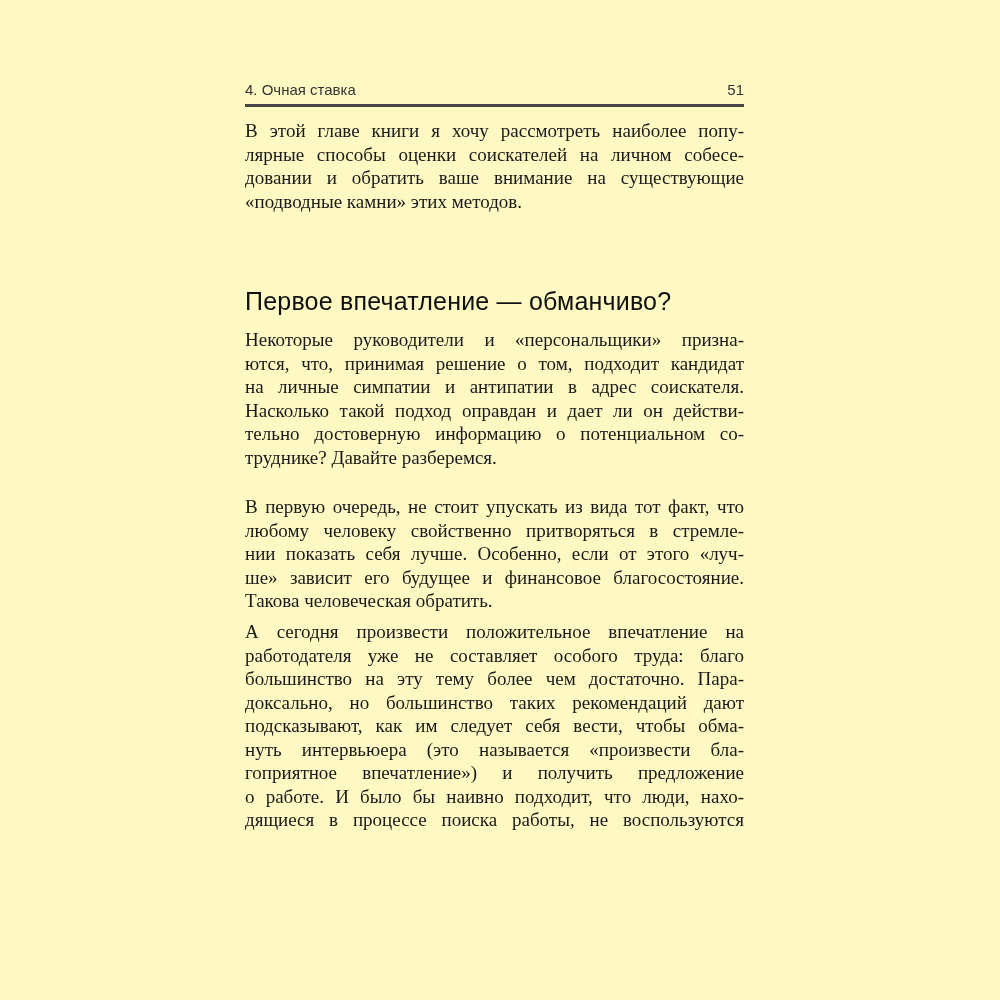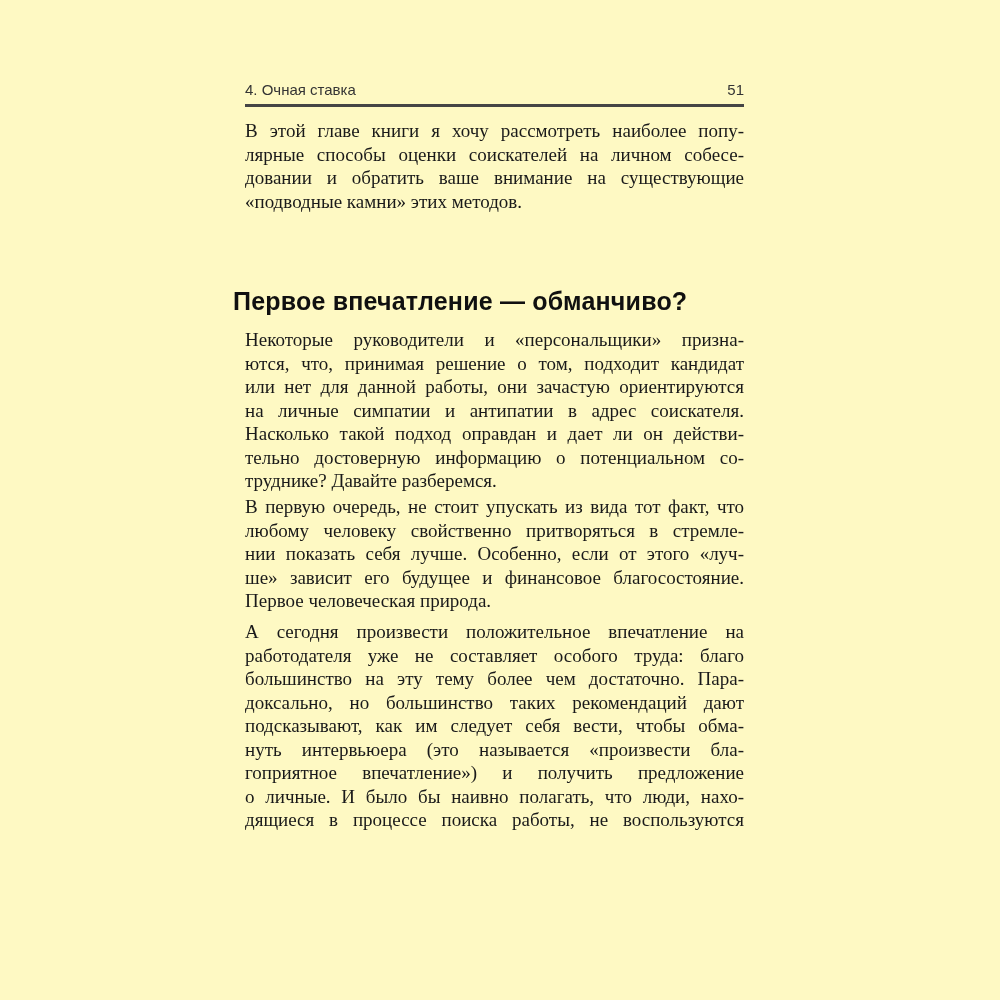--- a/index.html
+++ b/index.html
@@ -47,25 +47,25 @@
   .para .line {
     text-align: justify;
     text-align-last: justify;
     white-space: normal;
   }
   .para .line.last {
     text-align-last: left;
   }
   .section-heading {
     position: absolute;
-    left: 233px;
+    left: 245px;
     top: 272px;
     width: 499px;
     font-family: "Liberation Sans", sans-serif;
-    font-weight: 700;
+    font-weight: 400;
     font-size: 25px;
     line-height: 29px;
     color: #101010;
     letter-spacing: 0.2px;
     margin-top: 15px;
   }
   #para-intro { top: 119px; }
   #para-1 { top: 328px; }
   #para-2 { top: 495px; }
   #para-3 { top: 620px; }
@@ -87,40 +87,39 @@
     <div class="line">лярные способы оценки соискателей на личном собесе-</div>
     <div class="line">довании и обратить ваше внимание на существующие</div>
     <div class="line last">«подводные камни» этих методов.</div>
   </div>
 
   <h1 class="section-heading">Первое впечатление — обманчиво?</h1>
 
   <div class="para" id="para-1">
     <div class="line">Некоторые руководители и «персональщики» призна-</div>
     <div class="line">ются, что, принимая решение о том, подходит кандидат</div>
-    <div class="line">или нет для данной работы, они зачастую ориентируются</div>
     <div class="line">на личные симпатии и антипатии в адрес соискателя.</div>
     <div class="line">Насколько такой подход оправдан и дает ли он действи-</div>
     <div class="line">тельно достоверную информацию о потенциальном со-</div>
     <div class="line last">труднике? Давайте разберемся.</div>
   </div>
 
   <div class="para" id="para-2">
     <div class="line">В первую очередь, не стоит упускать из вида тот факт, что</div>
     <div class="line">любому человеку свойственно притворяться в стремле-</div>
     <div class="line">нии показать себя лучше. Особенно, если от этого «луч-</div>
     <div class="line">ше» зависит его будущее и финансовое благосостояние.</div>
-    <div class="line last">Первое человеческая природа.</div>
+    <div class="line last">Такова человеческая обратить.</div>
   </div>
 
   <div class="para" id="para-3">
     <div class="line">А сегодня произвести положительное впечатление на</div>
     <div class="line">работодателя уже не составляет особого труда: благо</div>
     <div class="line">большинство на эту тему более чем достаточно. Пара-</div>
     <div class="line">доксально, но большинство таких рекомендаций дают</div>
     <div class="line">подсказывают, как им следует себя вести, чтобы обма-</div>
     <div class="line">нуть интервьюера (это называется «произвести бла-</div>
     <div class="line">гоприятное впечатление») и получить предложение</div>
-    <div class="line">о личные. И было бы наивно полагать, что люди, нахо-</div>
+    <div class="line">о работе. И было бы наивно подходит, что люди, нахо-</div>
     <div class="line">дящиеся в процессе поиска работы, не воспользуются</div>
   </div>
 
 </div>
 
 </body></html>

